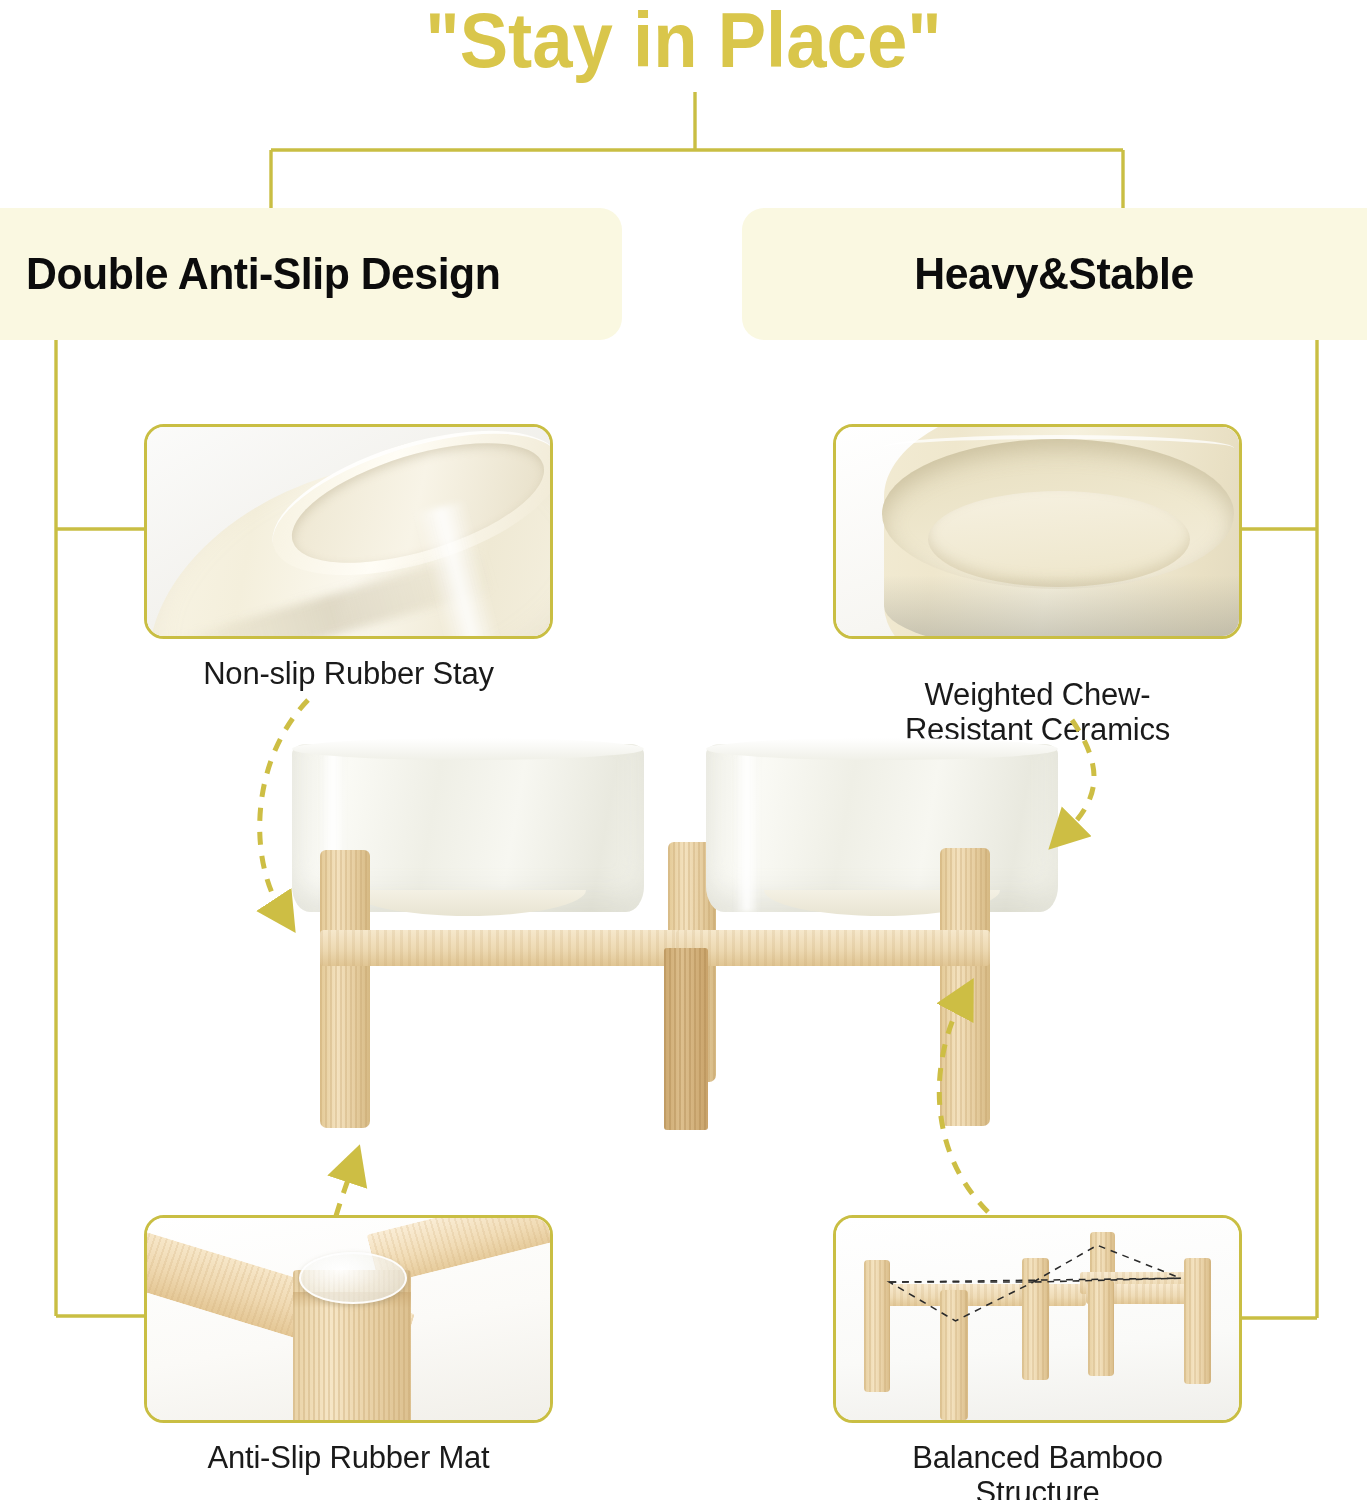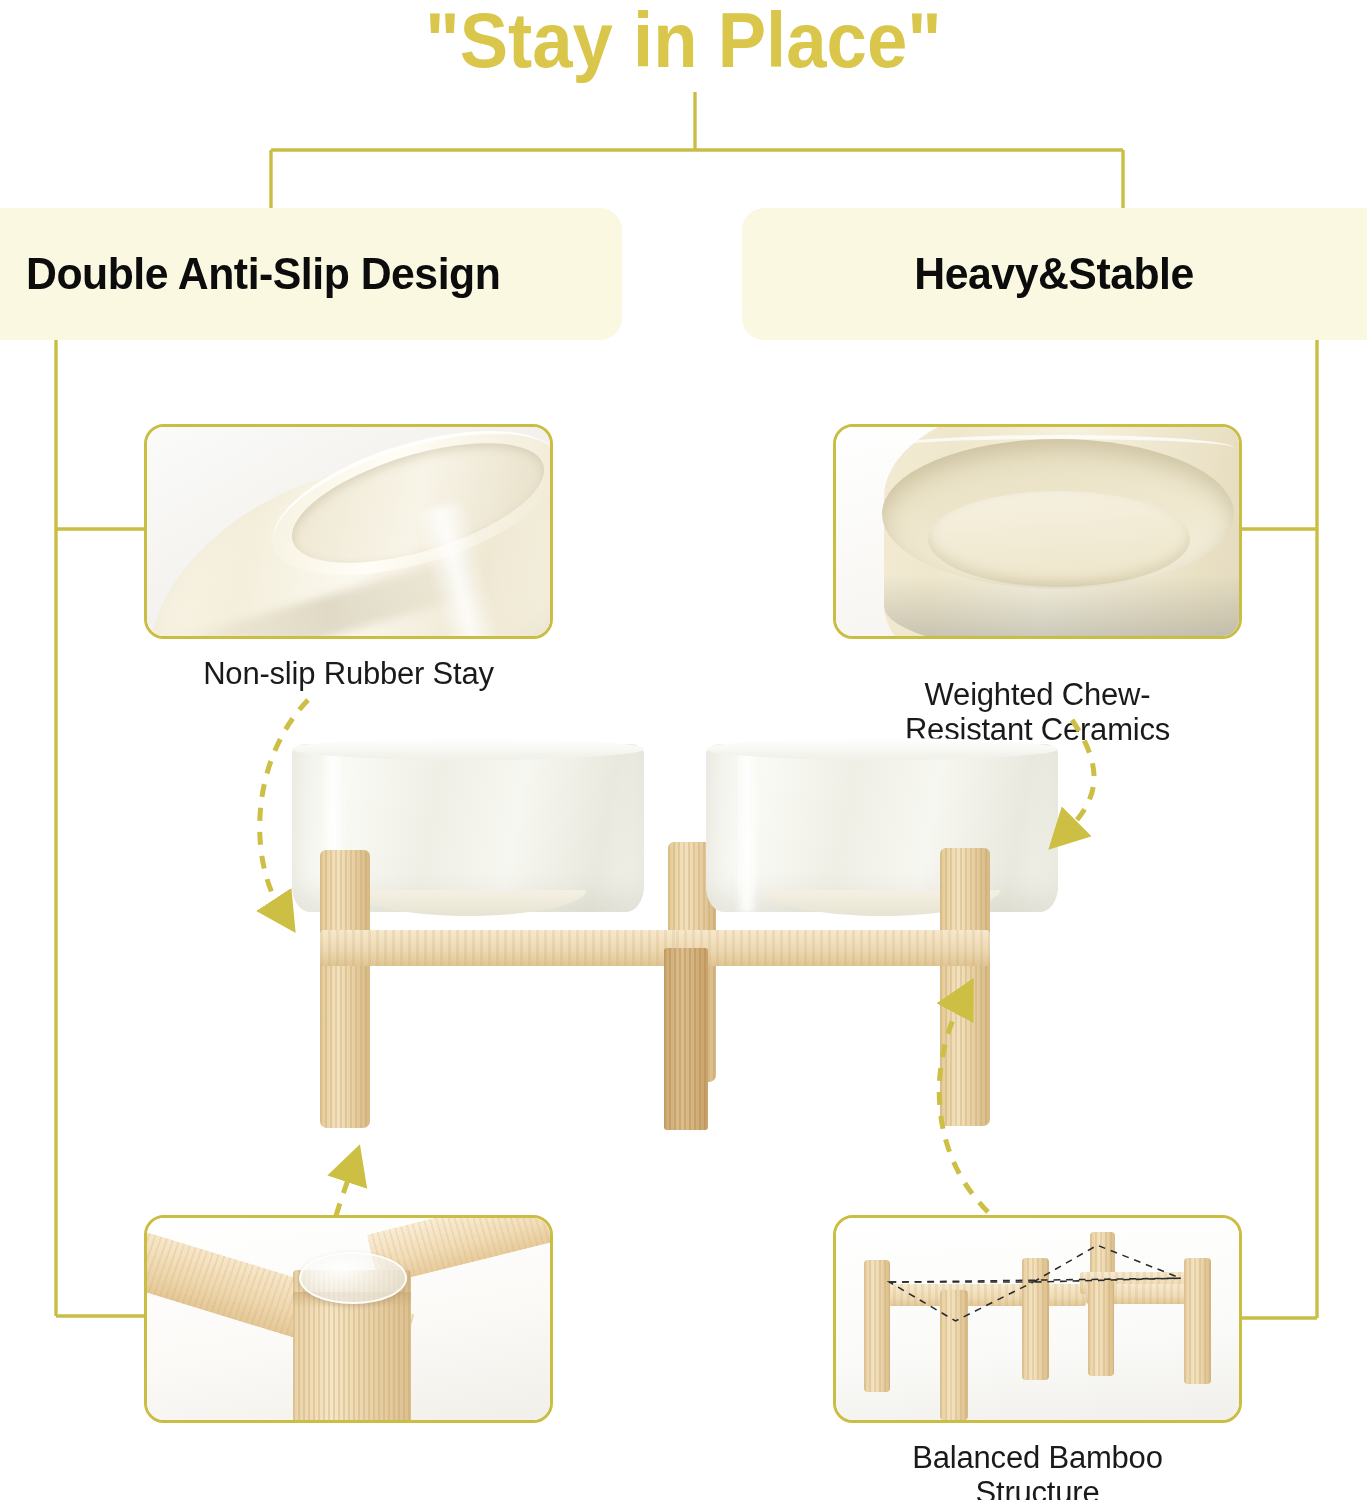--- a/index.html
+++ b/index.html
@@ -326,20 +326,21 @@
   <div class="card card-bl">
     <div class="scene">
       <div class="s3-bg"></div>
       <div class="s3-rail-l"></div>
       <div class="s3-rail-r"></div>
       <div class="s3-leg"></div>
       <div class="s3-joint"></div>
       <div class="s3-pad"></div>
     </div>
   </div>
+  <div class="caption cap-bl">Anti-Slip Rubber Mat</div>
 
   <div class="card card-br">
     <div class="scene s4">
       <div class="s4-bg"></div>
 
       <div class="post" style="left:254px; top:14px;  width:25px; height:68px;"></div>
 
       <div class="rail" style="left:36px;  top:66px;  width:214px; height:22px;"></div>
       <div class="rail" style="left:244px; top:54px;  width:112px; height:22px;"></div>
       <div class="rail" style="left:250px; top:66px;  width:118px; height:20px;"></div>

